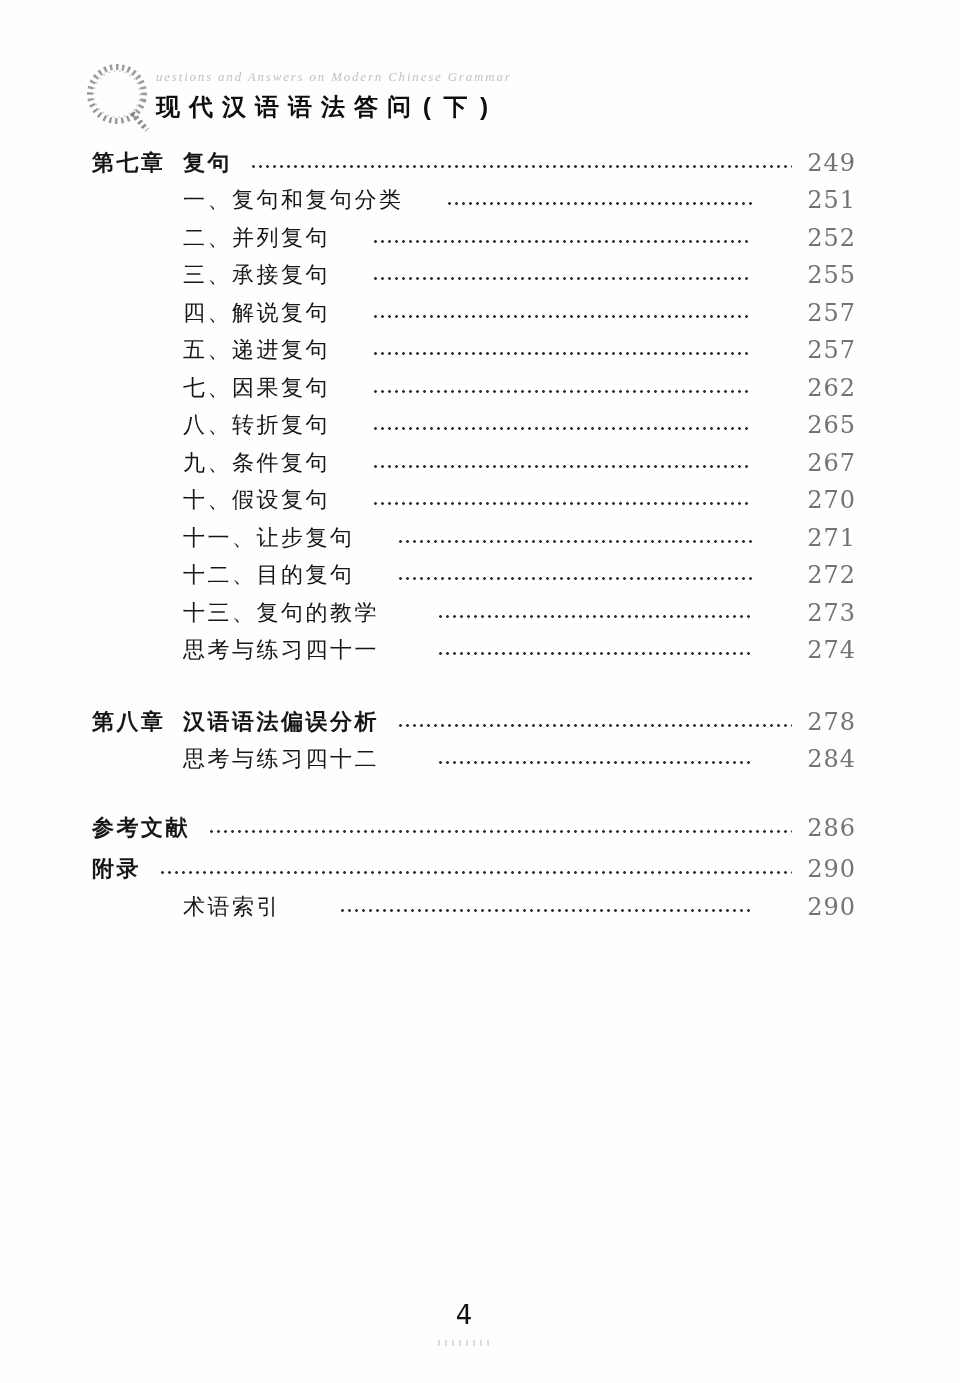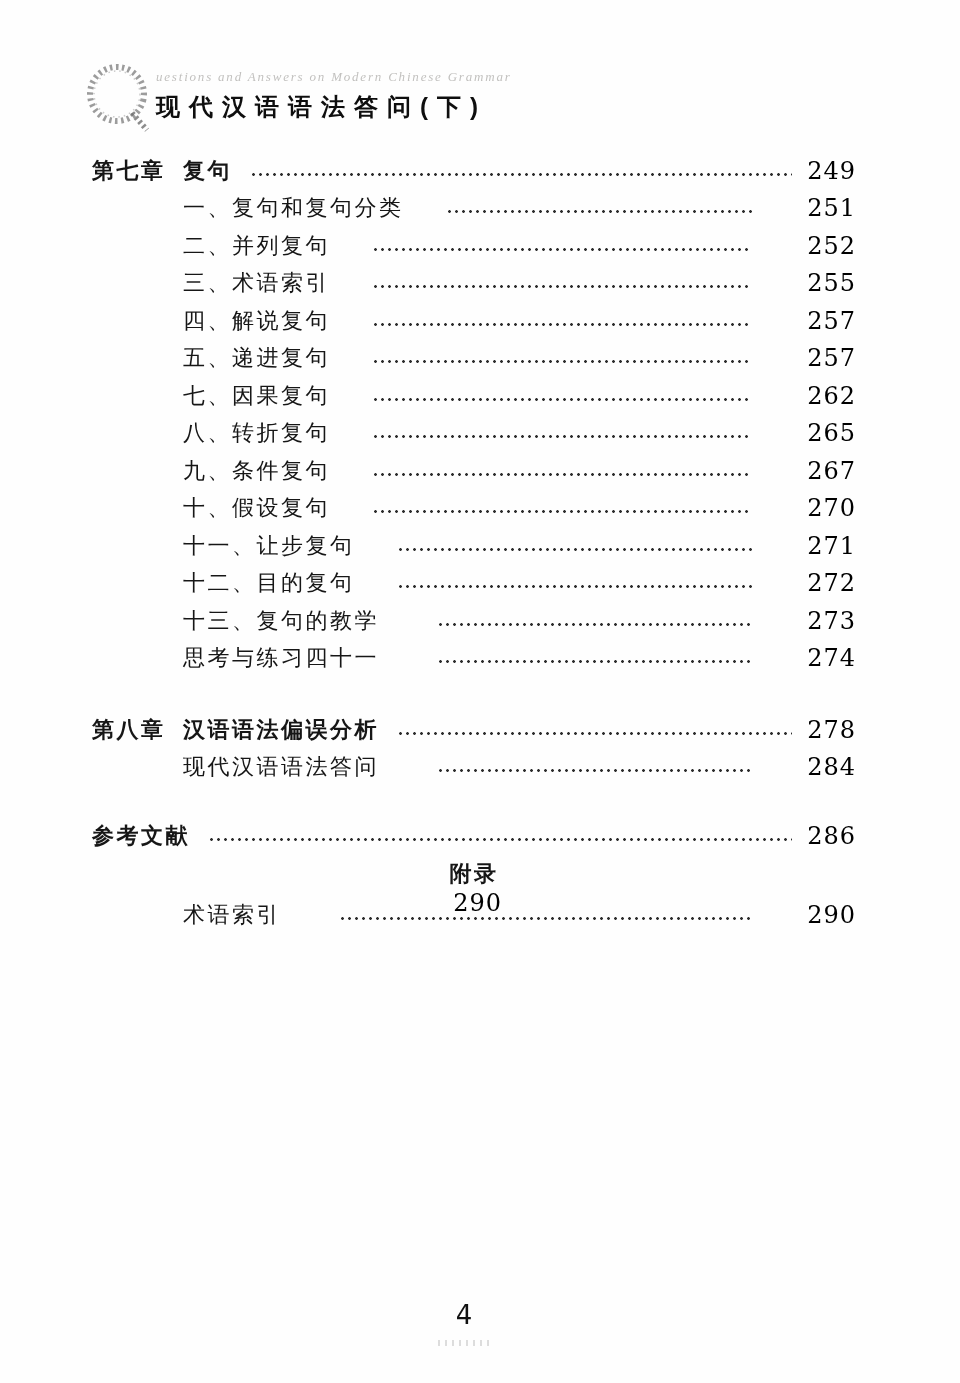--- a/index.html
+++ b/index.html
@@ -27,32 +27,32 @@
   .series {
     font-family:"Liberation Serif", serif;
     font-style:italic;
     font-size:13px;
     letter-spacing:1.8px;
     color:#c2c1bf;
     margin-top:13px;
     white-space:nowrap;
   }
   .book-title {
-    font-family:Liberation Sans, sans-serif;
+    font-family:Liberation Mono, monospace;
     font-weight:bold;
     font-size:24px;
     letter-spacing:9px;
     color:#0e0e0e;
     margin-top:6px;
     white-space:nowrap;
   }
 
   
   .toc {
-    position:absolute; left:92px; top:152px;
+    position:absolute; left:92px; top:144px;
     width:764px;
   }
   .row {
     display:flex; align-items:center;
     height:37.5px;
     font-size:22px;
     letter-spacing:2.5px;
     white-space:nowrap;
     color:#161616;
   }
@@ -64,40 +64,40 @@
     background-repeat:repeat-x;
     background-position:2px 62%;
     margin-right:8px;
   }
   .row .pg {
     flex:none; width:56px;
     text-align:right;
     font-family:"DejaVu Serif", serif;
     font-size:24px;
     letter-spacing:1px;
-    color:#000000;
+    color:#737373;
   }
   .ch-label {
     flex:none; width:91px;
     font-family:"Liberation Sans", sans-serif;
     font-weight:bold;
   }
   .chapter .ch-title {
     font-family:"Liberation Sans", sans-serif;
     font-weight:bold;
   }
   .item { padding-left:91px;gap:40px; }
   .section-row .sec-label {
     font-family:"Liberation Sans", sans-serif;
     font-weight:bold;
   }
   .gap-lead .leader { margin-left:16px; }
   .sec-gap  { margin-top:34px; }
   .sec-gap2 { margin-top:31px;justify-content:center; }
-  .sec-gap-s{ margin-top:4px;flex-direction:column; }
+  .sec-gap-s{ margin-top:4px; }
 
   
   .pagenum {
     position:absolute; top:1300px; left:0; right:32px;
     text-align:center;
     font-family:"DejaVu Sans", sans-serif;
     font-size:26px;
     color:#111;
   }
   .smudge {
@@ -141,21 +141,21 @@
       <span class="pg">251</span>
     </div>
 
     <div class="row item">
       <span>二、并列复句</span>
       <span class="leader"></span>
       <span class="pg">252</span>
     </div>
 
     <div class="row item">
-      <span>三、术语索引</span>
+      <span>三、承接复句</span>
       <span class="leader"></span>
       <span class="pg">255</span>
     </div>
 
     <div class="row item">
       <span>四、解说复句</span>
       <span class="leader"></span>
       <span class="pg">257</span>
     </div>
 
@@ -215,21 +215,21 @@
     </div>
 
     <div class="row chapter gap-lead sec-gap">
       <span class="ch-label">第八章</span>
       <span class="ch-title">汉语语法偏误分析</span>
       <span class="leader"></span>
       <span class="pg">278</span>
     </div>
 
     <div class="row item gap-lead">
-      <span>现代汉语语法答问</span>
+      <span>思考与练习四十二</span>
       <span class="leader"></span>
       <span class="pg">284</span>
     </div>
 
     <div class="row section-row gap-lead sec-gap2">
       <span class="sec-label">参考文献</span>
       <span class="leader"></span>
       <span class="pg">286</span>
     </div>
 

